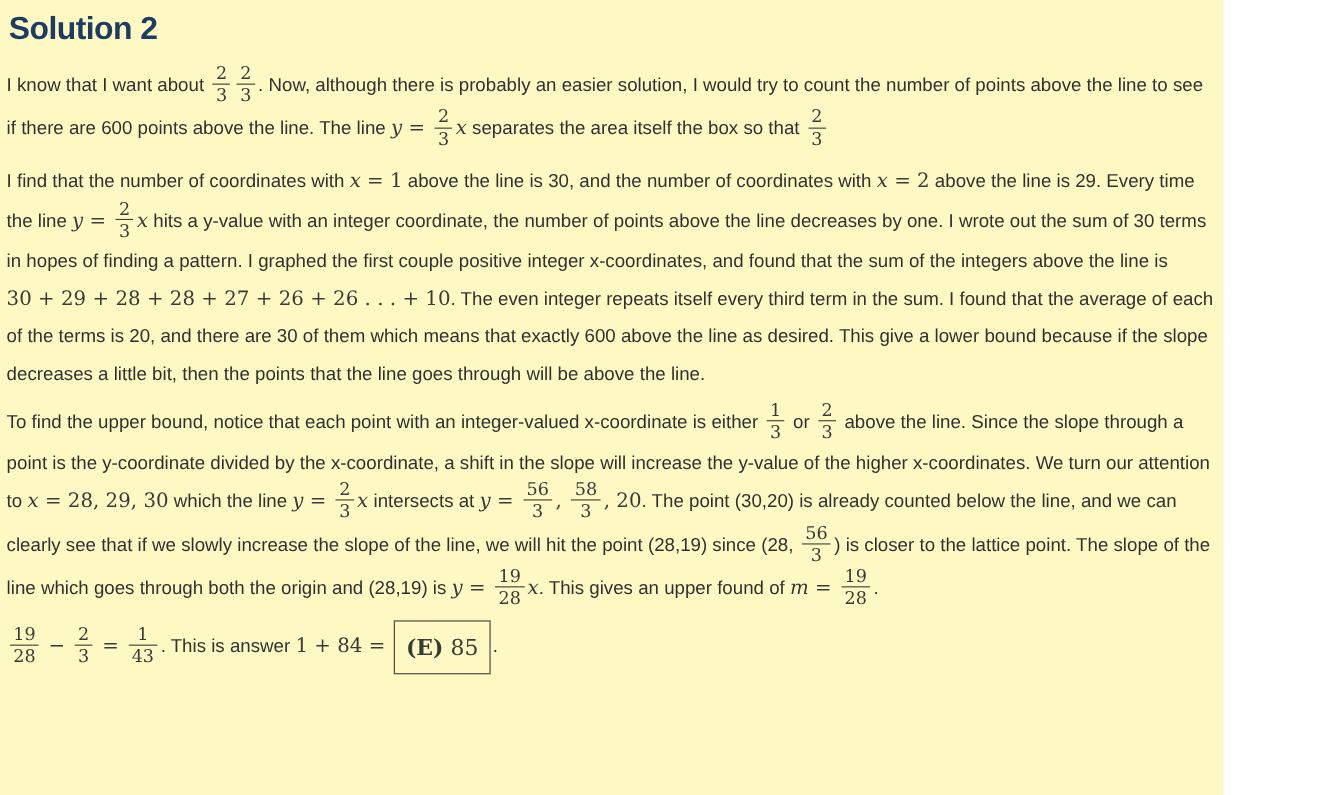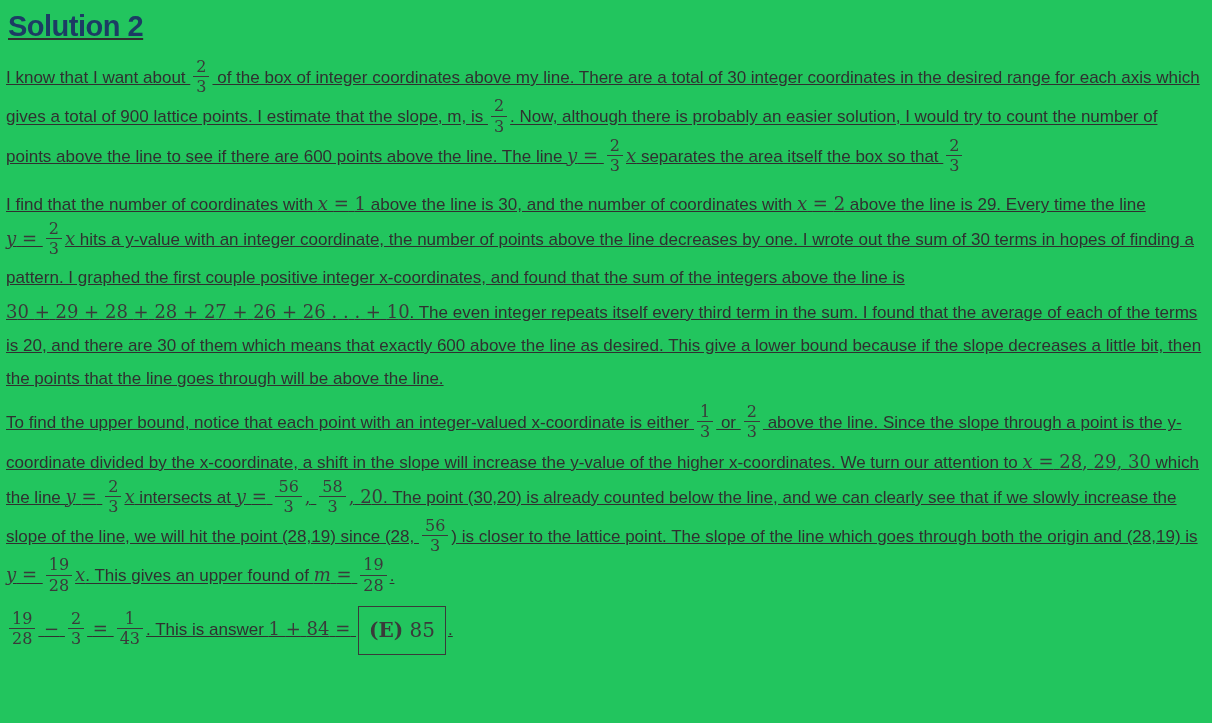--- a/index.html
+++ b/index.html
@@ -1,25 +1,24 @@
 <!DOCTYPE html>
 <html><head>
 <meta charset="utf-8">
 <style>
   html, body { margin: 0; padding: 0; background: #ffffff; }
   .page {
-    width: 1212px;
+    width: 1112px;
     min-height: 723px;
     box-sizing: border-box;
     padding: 8px 6px 10px 6px;
-    background: #22c55e;
+    background: #fef9c3;
     font-family: "Liberation Sans", sans-serif;
     color: #303030;
     overflow: hidden;
-    text-decoration: underline;
   }
   .title {
     font-family: "Liberation Sans", sans-serif;
     font-size: 29px;
     font-weight: 700;
     color: #1c3c64;
     margin: 2px 0 16px 2px;
     letter-spacing: -0.5px;
   }
   .para {
@@ -65,21 +64,21 @@
 </style>
 </head>
 <body>
 
 <div class="page">
   <h1 class="title">Solution 2</h1>
   <div>
       <p class="para"><span class="txt">I know that I want about </span><span class="frac">
           <span class="fnum">2</span>
           <span class="fden">3</span>
-        </span><span class="txt"> of the box of integer coordinates above my line. There are a total of 30 integer coordinates in the desired range for each axis which gives a total of 900 lattice points. I estimate that the slope, m, is </span><span class="frac">
+        </span><span class="frac">
           <span class="fnum">2</span>
           <span class="fden">3</span>
         </span><span class="txt">. Now, although there is probably an easier solution, I would try to count the number of points above the line to see if there are 600 points above the line. The line </span><span class="math"><span class="mi">y</span><span class="mo"> </span><span class="mo">=</span><span class="mo"> </span></span><span class="frac">
           <span class="fnum">2</span>
           <span class="fden">3</span>
         </span><span class="math"><span class="mi">x</span></span><span class="txt"> separates the area itself the box so that </span><span class="frac">
           <span class="fnum">2</span>
           <span class="fden">3</span>
         </span></p>
       <p class="para"><span class="txt">I find that the number of coordinates with </span><span class="math"><span class="mi">x</span><span class="mo"> </span><span class="mo">=</span><span class="mo"> </span><span class="mo">1</span></span><span class="txt"> above the line is 30, and the number of coordinates with </span><span class="math"><span class="mi">x</span><span class="mo"> </span><span class="mo">=</span><span class="mo"> </span><span class="mo">2</span></span><span class="txt"> above the line is 29. Every time the line </span><span class="math"><span class="mi">y</span><span class="mo"> </span><span class="mo">=</span><span class="mo"> </span></span><span class="frac">

